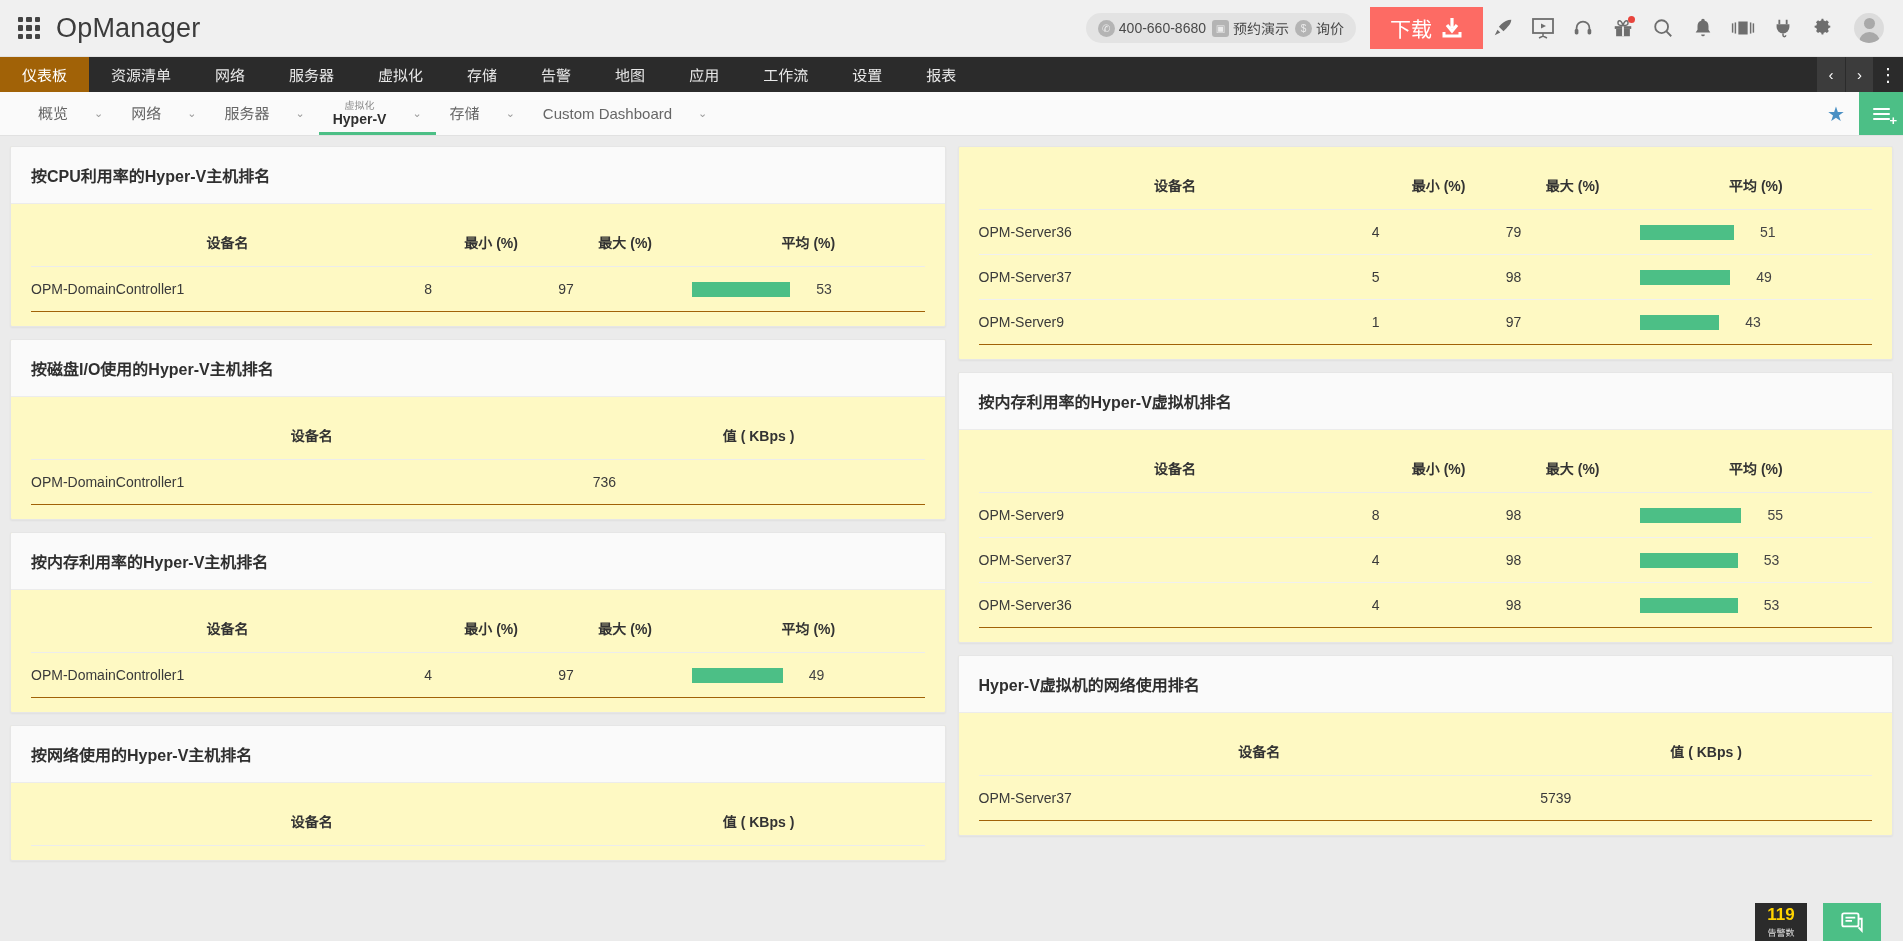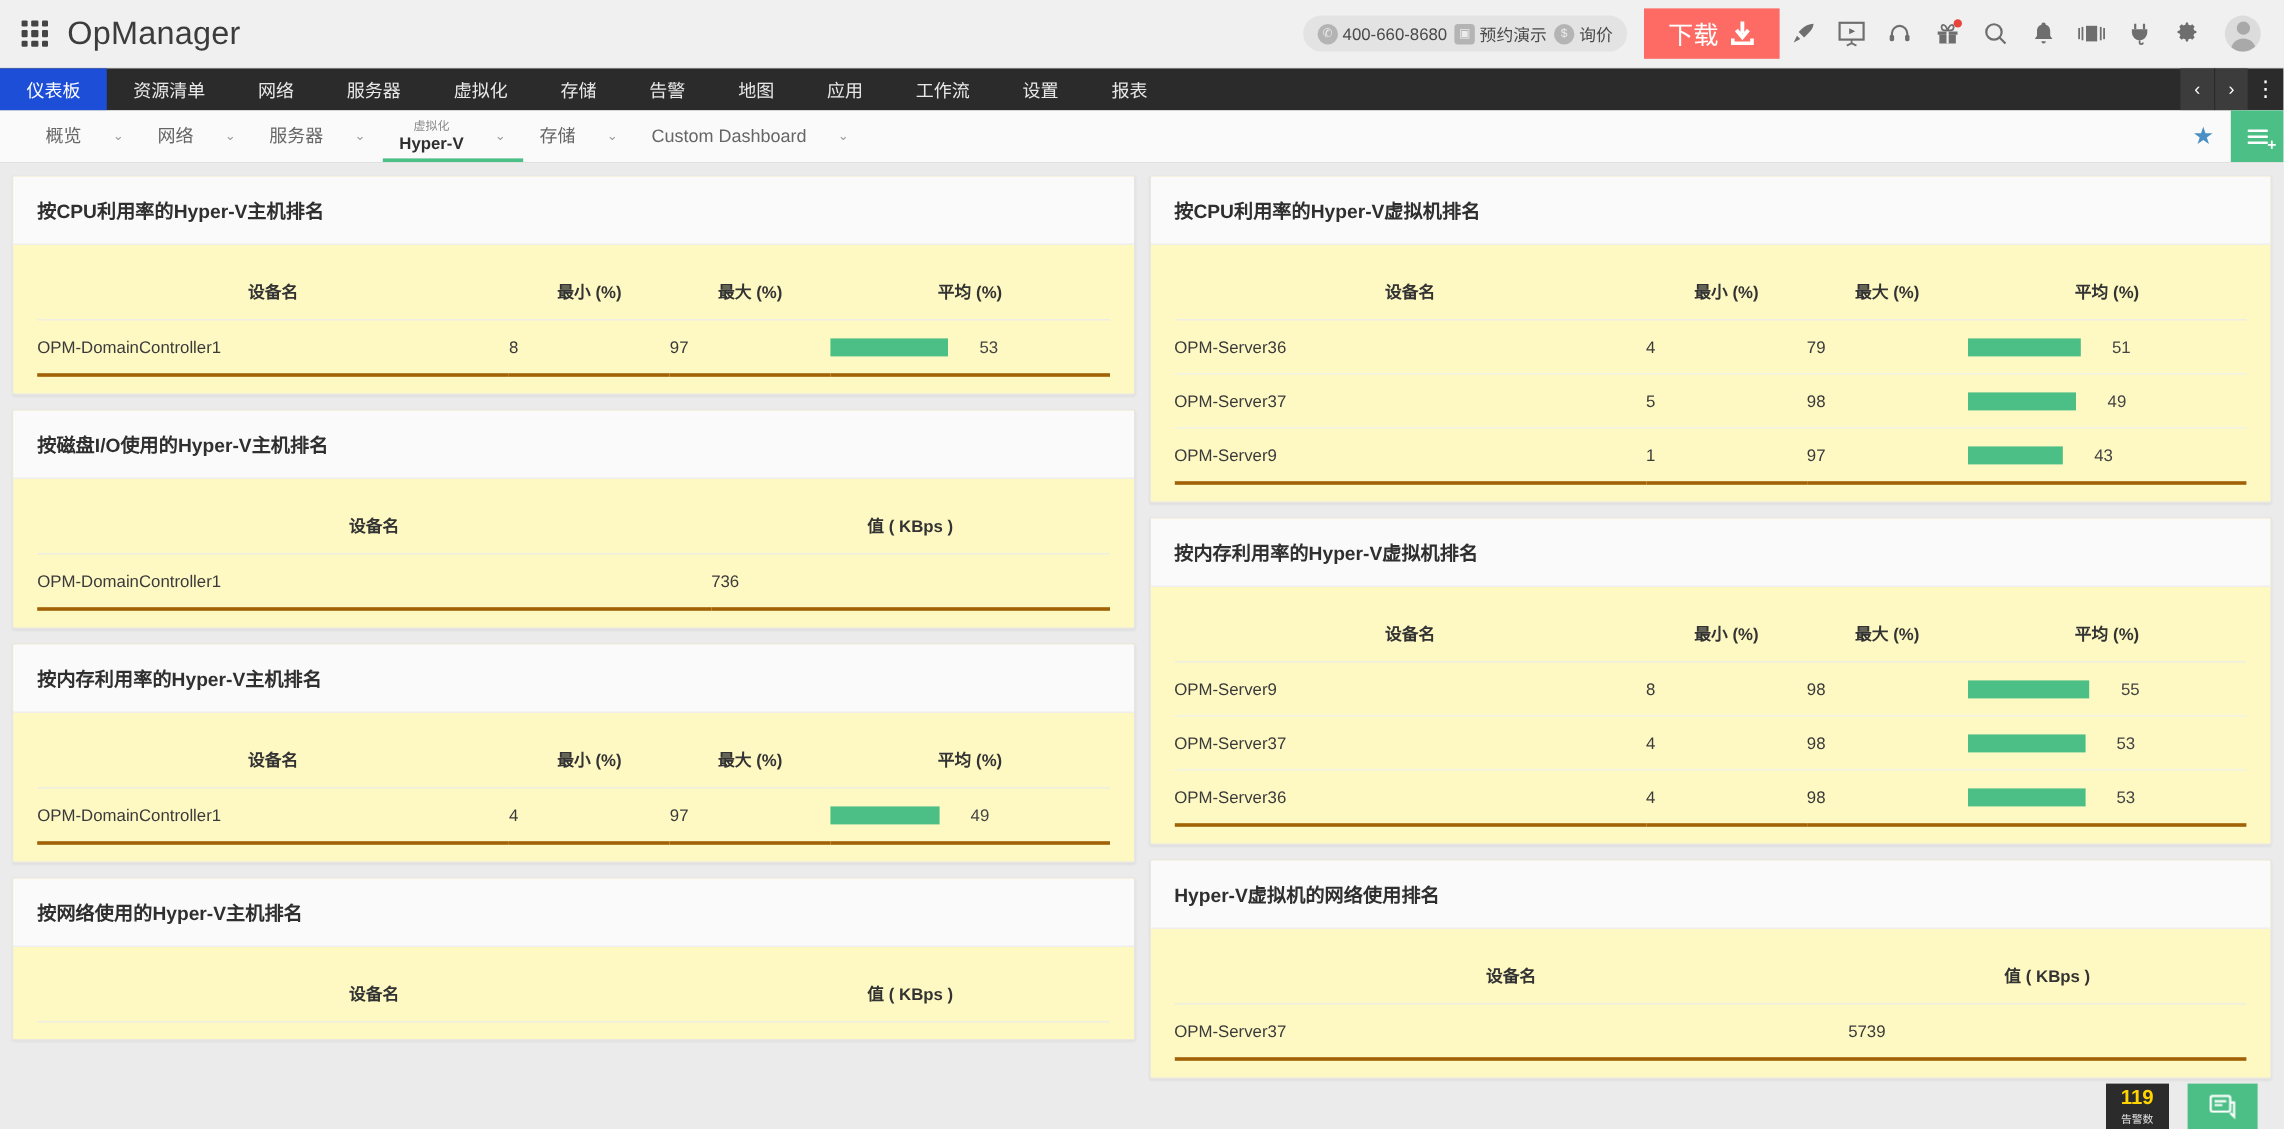--- a/index.html
+++ b/index.html
@@ -104,21 +104,21 @@
     background: #2b2b2b;
     display: flex;
     align-items: stretch;
     position: relative;
   }
   .mainnav .tab {
     display: flex; align-items: center; justify-content: center;
     color: #e8e8e8; font-size: 15px;
     padding: 0 22px; cursor: pointer; white-space: nowrap;
   }
-  .mainnav .tab.active { background: #1d4ed8; color: #fff; min-width: 82px; }
+  .mainnav .tab.active { background: #a16207; color: #fff; min-width: 82px; }
   .nav-controls { margin-left: auto; display: flex; align-items: stretch; }
   .navarrow {
     width: 28px; display:flex; align-items:center; justify-content:center;
     color: #fff; cursor: pointer; font-size: 15px;
     background: #3c3c3c;
   }
   .navarrow.sep { border-left: 1px solid #2b2b2b; }
   .navdots {
     width: 30px; display:flex; align-items:center; justify-content:center;
     color:#fff; font-size: 18px; cursor:pointer; letter-spacing:0;
@@ -200,21 +200,21 @@
     border-bottom: 1px solid #ececec;
     white-space: nowrap;
   }
   table.w-table td {
     font-size: 14px;
     color: #3a3a3a;
     padding: 14px 0;
     border-bottom: 1px solid #f0f0f0;
     vertical-align: middle;
   }
-  table.w-table tr:last-child td { border-bottom: 3px solid #a16207; margin-top: 44px; }
+  table.w-table tr:last-child td { border-bottom: 1px solid #a16207; margin-top: 44px; }
   .barcell { display: flex; align-items: center; gap: 26px; }
   .bar {
     height: 15px;
     background: #4cbf86;
     display: block;
     flex: none;
   }
   .barval { font-size: 14px; color: #444; }
   .col-name { width: 44%; }
   .col-num  { width: 15%; margin-left: 28px; }
@@ -541,21 +541,20 @@
                 <th class="col-bar">值 ( KBps )</th>
               </tr>
             </thead>
             <tbody></tbody>
           </table>
         </div>
       </div>
     </div>
   <div class="col" id="col-right">
       <div class="widget">
-        <div class="w-head">按CPU利用率的Hyper-V虚拟机排名</div>
         <div class="w-body">
           <table class="w-table">
             <thead>
               <tr>
                 <th class="col-name">设备名</th>
                 <th class="col-num">最小 (%)</th>
                 <th class="col-num">最大 (%)</th>
                 <th class="col-bar">平均 (%)</th>
               </tr>
             </thead>

